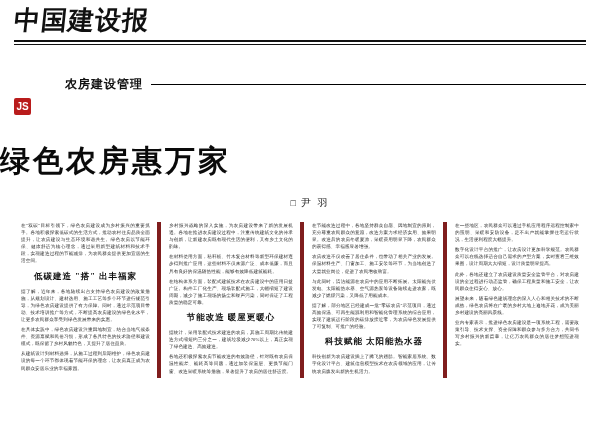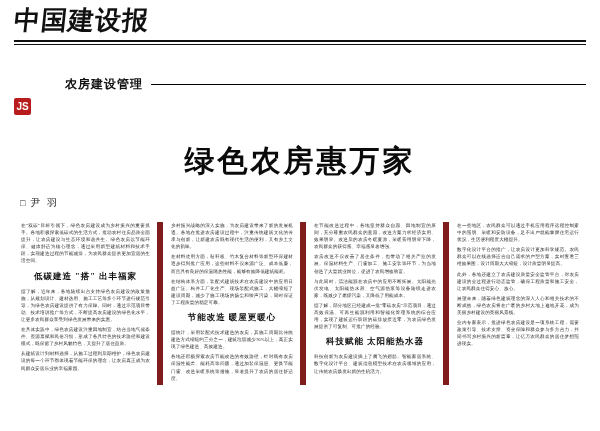--- a/index.html
+++ b/index.html
@@ -86,30 +86,30 @@
   }
   .section-rule {
     flex: 1;
     height: 1px;
     background: #000;
     margin-left: 2px;
   }
 
   
   .headline {
-    text-align: center;
+    text-align: left;
     font-size: 30px;
     font-weight: bold;
     letter-spacing: 3px;
     margin: 26px 0 0 0;
     color: #0a0a0a;
     font-family: Liberation Mono, monospace;
   }
   .byline {
-    text-align: left;
+    text-align: center;
     font-size: 10px;
     letter-spacing: 2px;
     margin: 14px 0 0 0;
     color: #222;
     padding-left: 20px;
   }
   .byline .sq {
     font-size: 9px;
     margin-right: 3px;
   }
@@ -121,21 +121,21 @@
     padding: 12px 14px 10px 14px;
     box-sizing: border-box;
   }
   .col {
     width: 25%;
     box-sizing: border-box;
     padding: 0 7px;
     position: relative;
   }
   .col + .col {
-    border-left: 6px solid #7f1d1d;
+    border-left: 4px solid #7f1d1d;
     padding-left: 8px;
   }
   .para {
     font-size: 4.6px;
     line-height: 7.1px;
     text-align: justify;
     text-justify: inter-ideograph;
     margin: 0 0 3px 0;
     color: #2a2a2a;
     letter-spacing: 0.1px;

